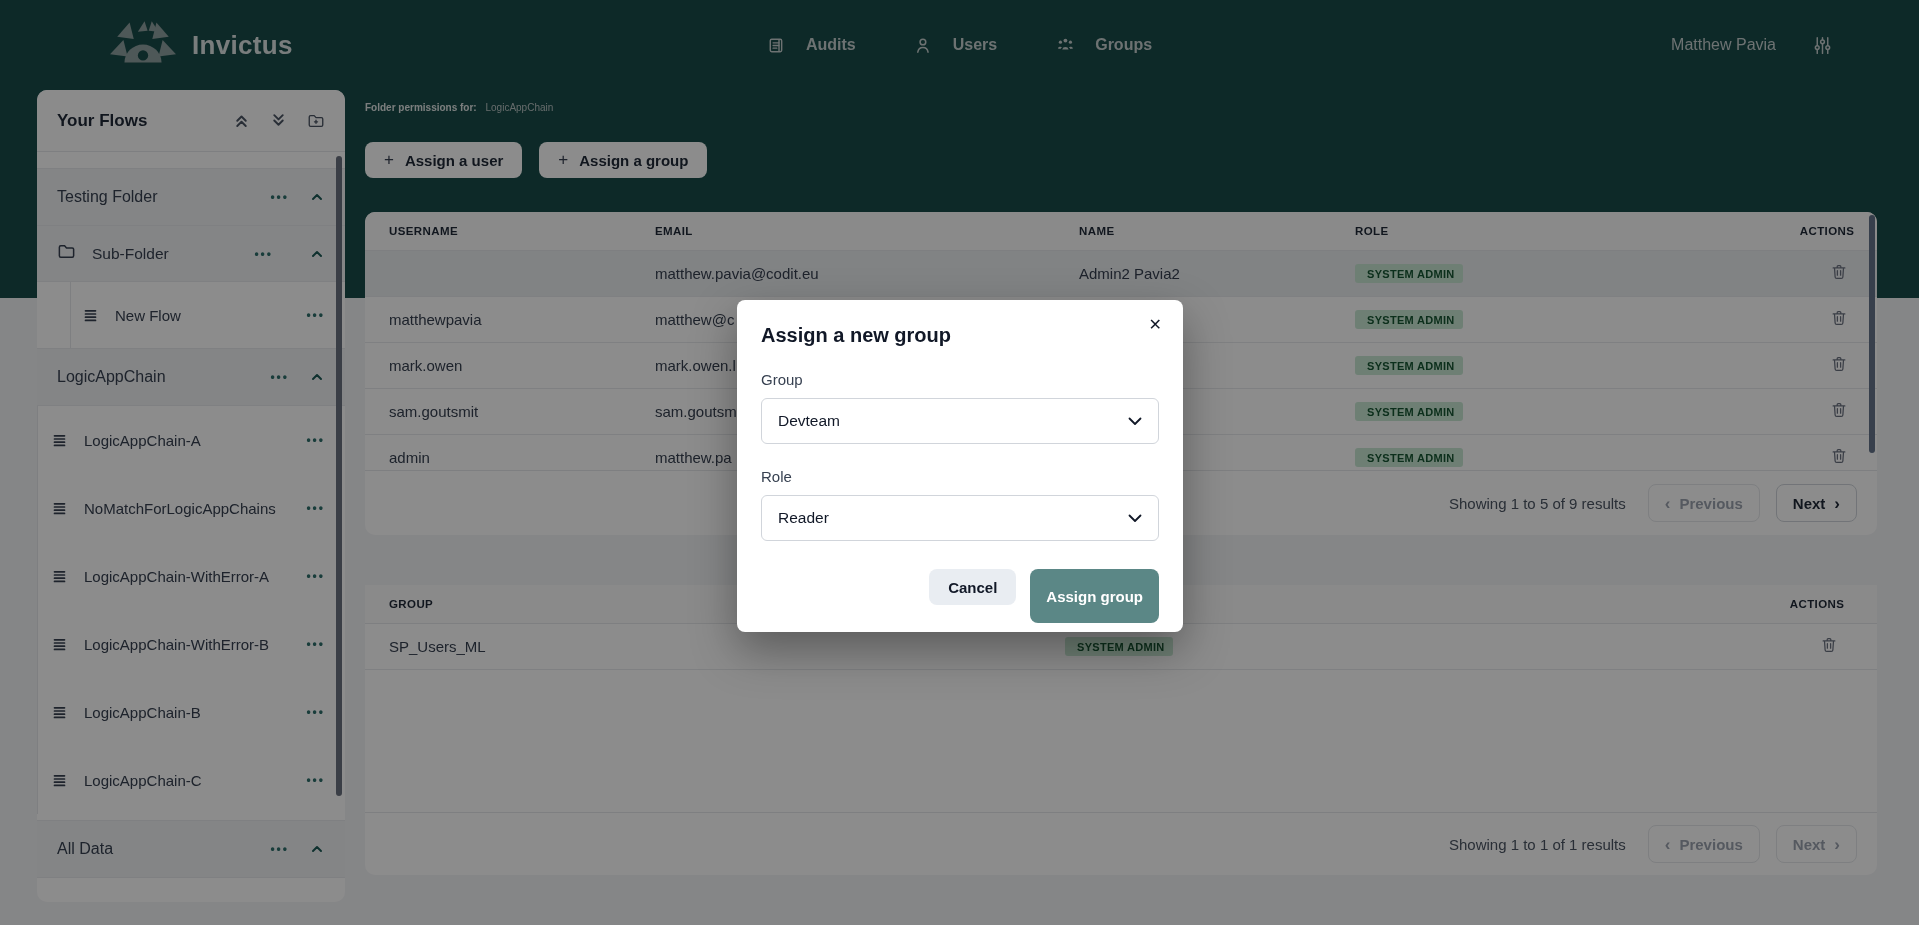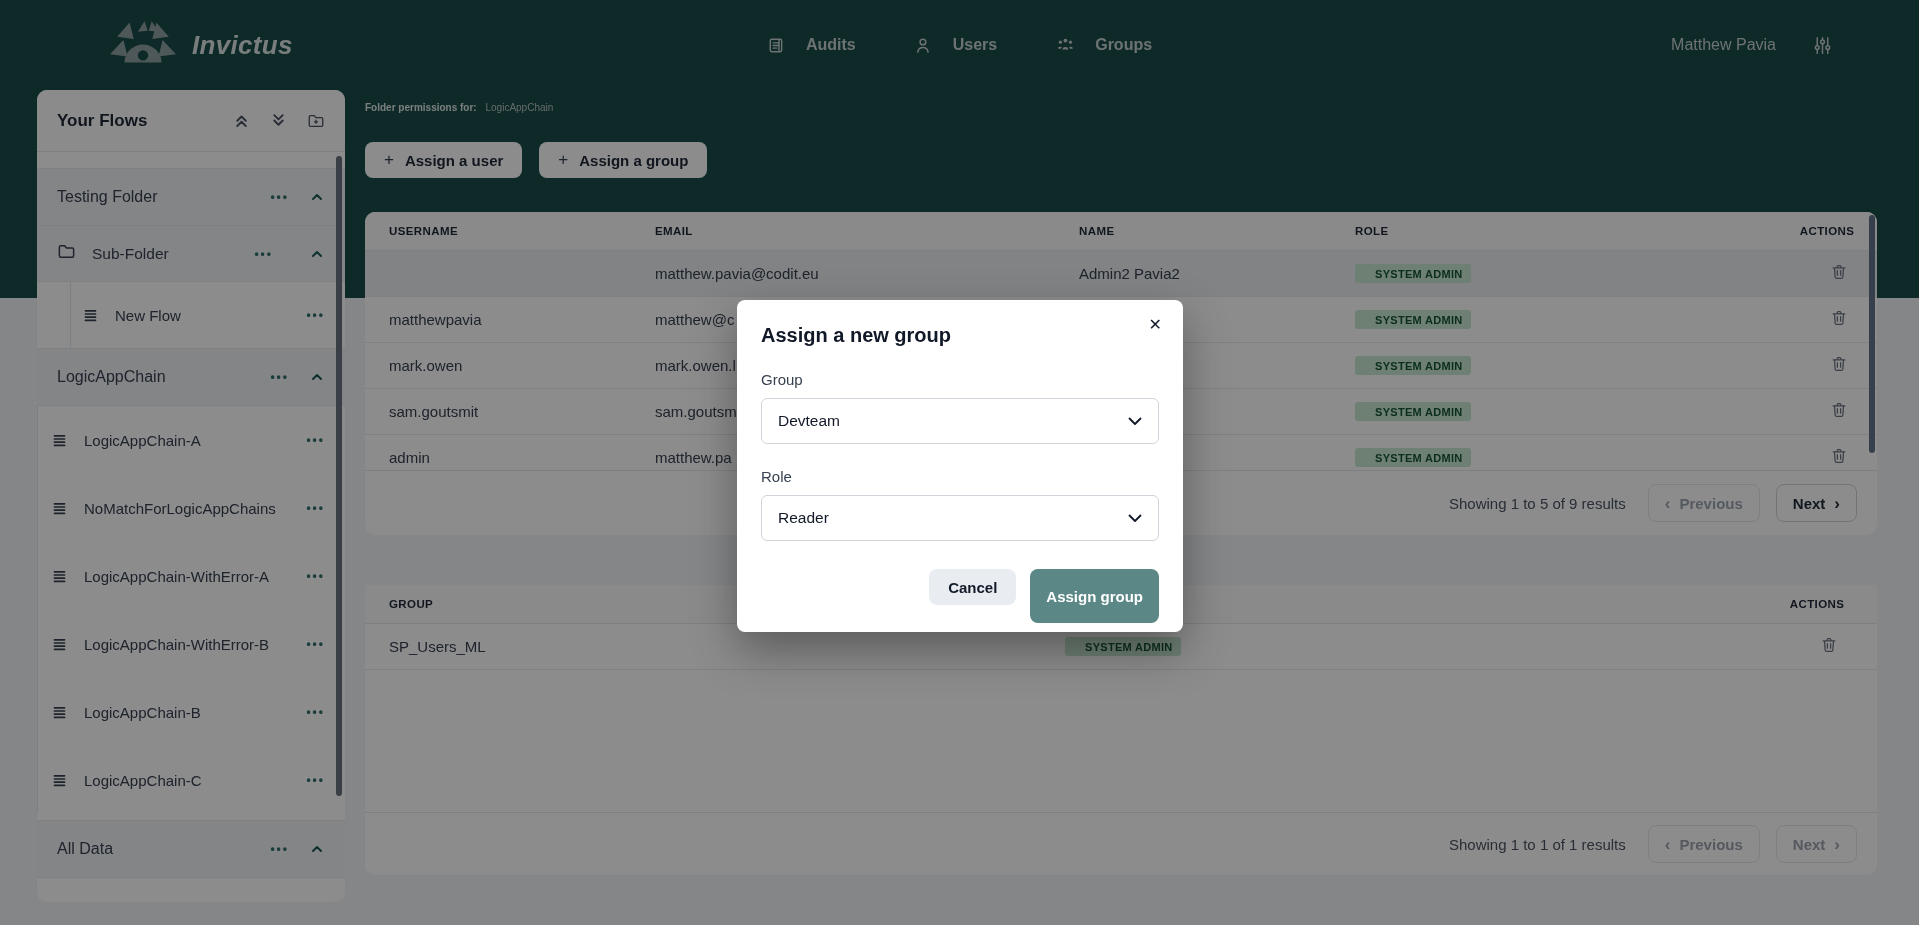--- a/index.html
+++ b/index.html
@@ -2,21 +2,21 @@
 <html><head>
 <meta charset="utf-8">
 <style>
   * { box-sizing: border-box; }
   body { margin:0; background:#e9ebee; font-family:"Liberation Sans", sans-serif; }
   .canvas { position:relative; width:1919px; height:925px; overflow:hidden; background:#f3f4f6; }
 
   
   .hero { position:absolute; left:0; top:0; width:1919px; height:298px; background:#184b49; }
   .navbar { position:absolute; left:0; top:0; width:1919px; height:90px; z-index:5; }
-  .brand { position:absolute; left:110px; top:0; height:90px; display:flex; align-items:center; gap:16px;font-style:italic; }
+  .brand { position:absolute; left:110px; top:0; height:90px; display:flex; align-items:center; gap:16px; }
   .brand-name { color:#dde4e4; font-size:26px; font-weight:700; letter-spacing:.3px; }
   .nav-center { position:absolute; left:50%; top:0; height:90px; transform:translateX(-50%); display:flex; align-items:center; gap:58px; }
   .nav-item { display:flex; align-items:center; gap:20px; color:#c6d0d0; font-size:16px; font-weight:600; cursor:pointer; white-space:nowrap; }
   .nav-item .ni { display:flex; align-items:center; }
   .nav-right { position:absolute; right:86px; top:0; height:90px; display:flex; align-items:center; gap:36px; }
   .nav-user { color:#c6d0d0; font-size:16px; }
 
   
   .sidebar { position:absolute; left:37px; top:90px; width:308px; height:812px; background:#ffffff; border-radius:10px; z-index:4; overflow:hidden; }
   .sb-header { height:62px; display:flex; align-items:center; padding:12px 20px; border-bottom:1px solid #e5e7eb; background:#fdfdfe; }
@@ -49,21 +49,21 @@
   
   .card { position:absolute; background:#ffffff; border-radius:10px; z-index:3; }
   .card1 { left:365px; top:212px; width:1512px; height:323px; }
   .card2 { left:365px; top:585px; width:1512px; height:290px; display:flex; flex-direction:column; }
   .tbl-viewport { height:258px; overflow:hidden; border-radius:10px 10px 0 0; position:relative; }
   table.grid { width:100%; border-collapse:collapse; table-layout:fixed; }
   table.grid th { height:38px; text-align:left; font-size:11.5px; font-weight:700; letter-spacing:.4px; color:#1f2937; padding:0 0 0 24px; border-bottom:1px solid #e5e7eb; background:#fbfbfc; white-space:nowrap; }
   table.grid th.c-actions { text-align:center; padding:0; }
   table.grid td { height:46px; font-size:15px; color:#374151; padding:0 0 0 24px; border-bottom:1px solid #e8eaed; white-space:nowrap; overflow:hidden; }
   tr.hl td { background:#eceef1; }
-  .badge { display:inline-block; padding:4px 8px 3px 20px; background:#c9e8d3; color:#175633; font-size:11px; font-weight:700; letter-spacing:.3px; border-radius:3px; white-space:nowrap; }
+  .badge { display:inline-block; padding:4px 8px 3px 12px; background:#c9e8d3; color:#175633; font-size:11px; font-weight:700; letter-spacing:.3px; border-radius:3px; white-space:nowrap; }
   td.c-actions { text-align:center; padding:0; }
   .trash { display:inline-flex; cursor:pointer; }
   .tbl-scrollbar { position:absolute; right:2px; top:3px; width:6px; height:252px; }
   .tbl-thumb { width:6px; height:238px; background:#64748b; border-radius:3px; }
   .card-footer { height:65px; border-top:1px solid #e5e7eb; display:flex; align-items:center; justify-content:flex-end; gap:16px; padding:0 20px; border-radius:0 0 10px 10px; }
   .card2 .card-footer { height:63px; margin-top:auto; }
   .pg-text { font-size:15px; color:#4b5563; margin-right:6px; }
   .pg-btn { height:38px; padding:0 16px; border:1px solid #e5e7eb; background:#fff; border-radius:8px; font-size:15px; font-weight:600; color:#9ca3af; display:flex; align-items:center; gap:9px; cursor:default; font-family:inherit; }
   .pg-btn.enabled { color:#1f2937; border-color:#cfd4da; cursor:pointer; }
   .pg-ch { font-size:17px; line-height:1; }

